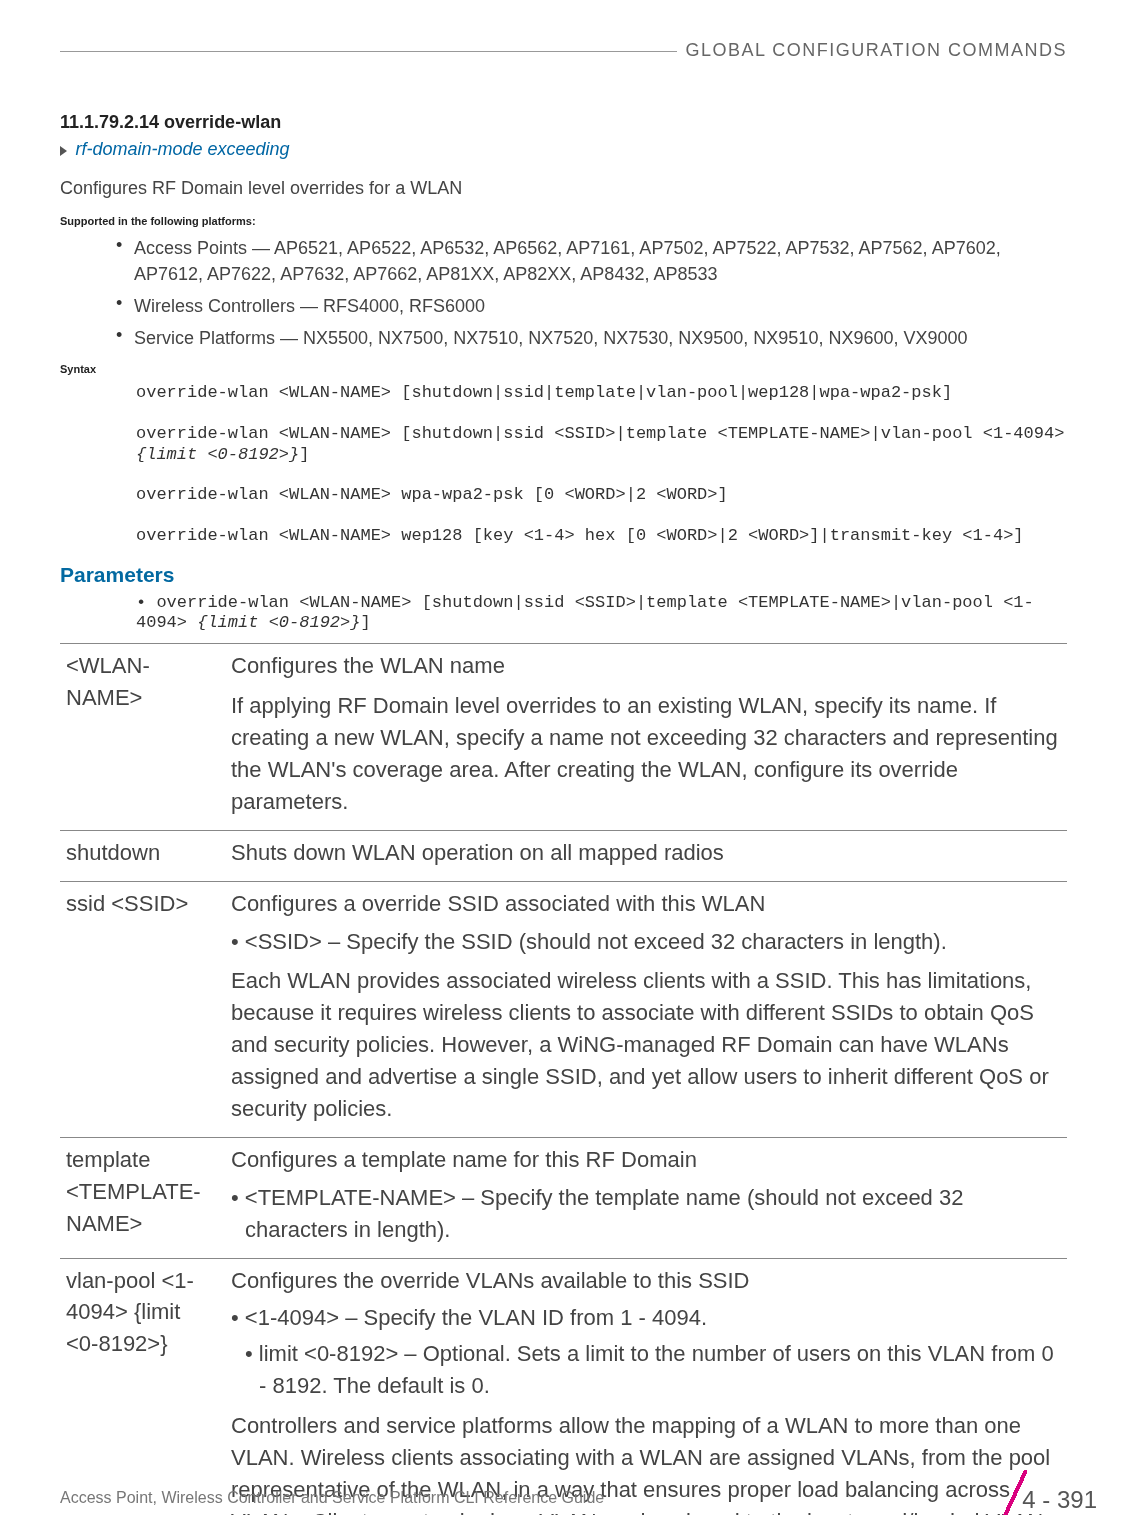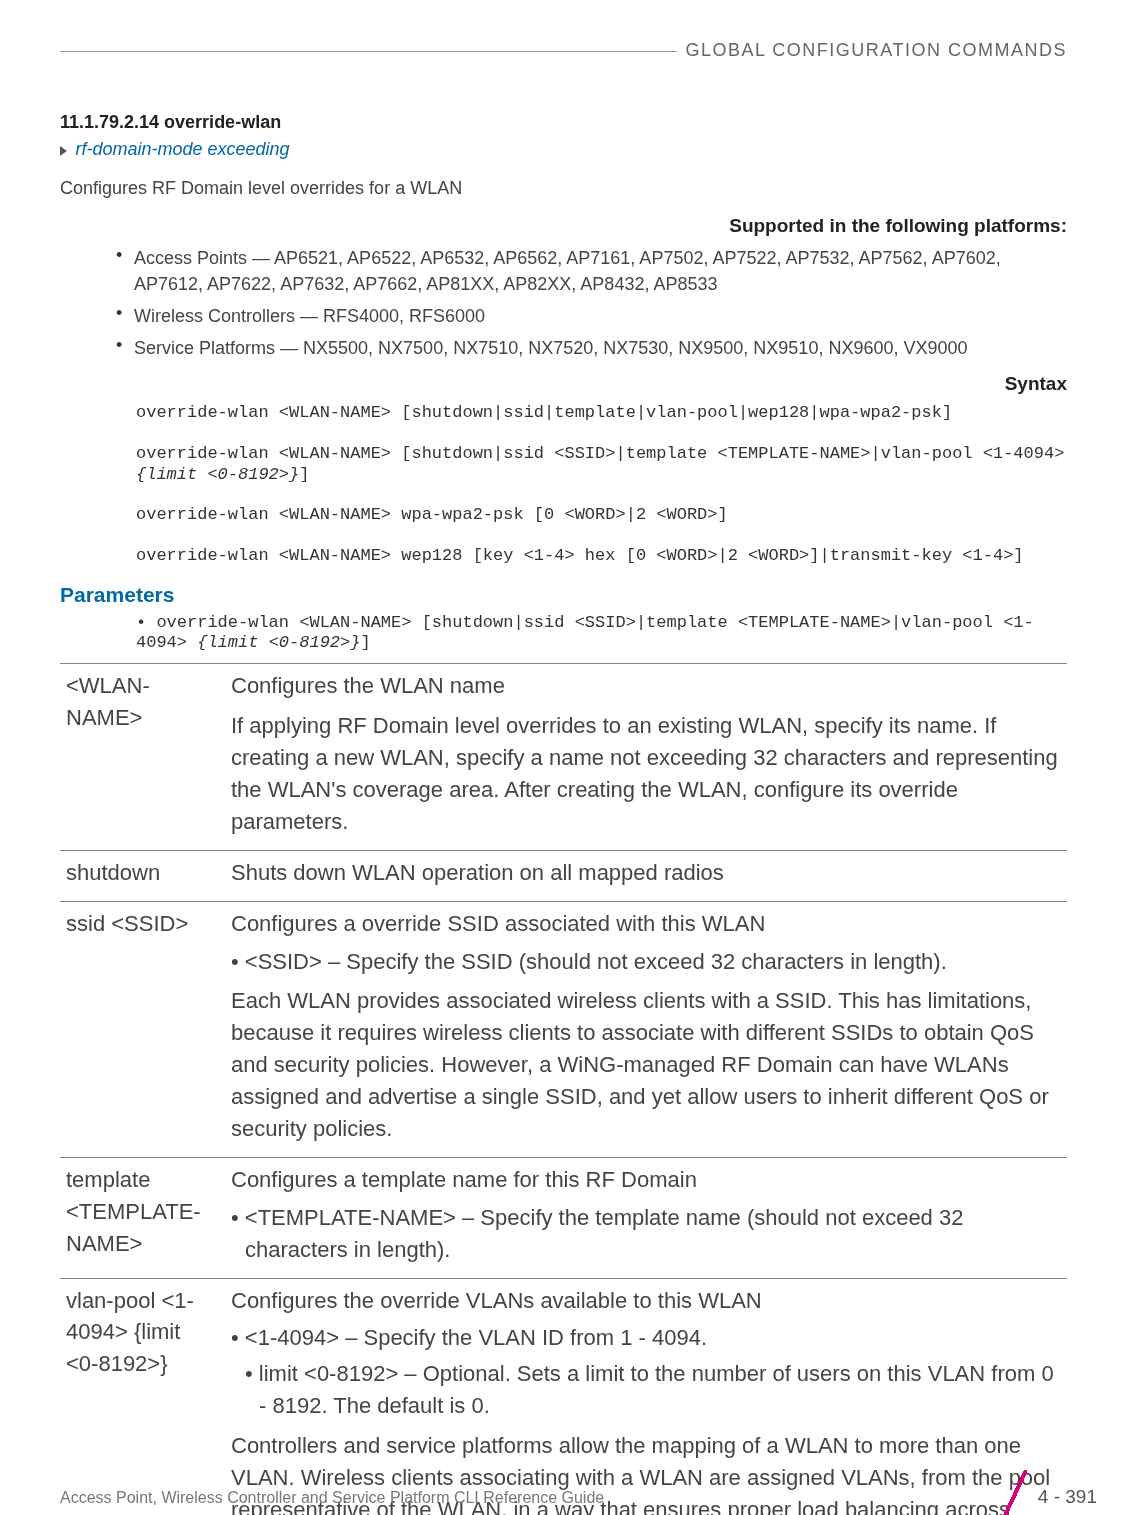--- a/index.html
+++ b/index.html
@@ -50,21 +50,21 @@
     border-left: 7px solid #555;
     margin-right: 4px;
     vertical-align: middle;
   }
   .link-text {
     color: #0066a4;
     font-style: italic;
     font-size: 18px;
   }
   .desc { font-size: 18px; color: #444; margin-bottom: 16px; }
-  .subhead { font-size: 19px; font-weight: bold; color: #222; margin-bottom: 8px; margin-top: 6px; text-align: right; }
+  .subhead { font-size: 11px; font-weight: bold; color: #222; margin-bottom: 8px; margin-top: 6px; }
   .subhead-param { font-size: 21px; font-weight: bold; color: #0369a1; margin: 6px 0 6px 0; }
   .bullet-list { margin-left: 56px; margin-bottom: 12px; }
   .bullet-list .row { display: flex; align-items: flex-start; margin-bottom: 6px; }
   .bullet-list .dot { width: 18px; flex-shrink: 0; font-size: 18px; }
   .bullet-list .txt { font-size: 18px; color: #444; line-height: 1.45; }
   .code-block {
     font-family: "Courier New", monospace;
     font-size: 17px;
     color: #333;
     margin-left: 76px;
@@ -117,21 +117,21 @@
   .slash {
     position: absolute;
     left: 0; top: -6px;
     width: 30px; height: 56px;
     background: linear-gradient(115deg, transparent 48%, #d9007e 48%, #d9007e 56%, transparent 56%);
   }
   .pagenum {
     position: absolute;
     right: 30px;
     top: 10px;
-    font-size: 19px;
+    font-size: 24px;
     color: #555;
   }
 </style>
 </head>
 <body>
 
 <div class="page">
 
   <div class="header-line">
     <span class="header-text">GLOBAL CONFIGURATION COMMANDS</span>
@@ -198,21 +198,21 @@
     <tr>
       <td class="pn">template &lt;TEMPLATE-NAME&gt;</td>
       <td>
         <div>Configures a template name for this RF Domain</div>
         <div class="sub">• &lt;TEMPLATE-NAME&gt; – Specify the template name (should not exceed 32 characters in length).</div>
       </td>
     </tr>
     <tr>
       <td class="pn">vlan-pool &lt;1-4094&gt; {limit &lt;0-8192&gt;}</td>
       <td>
-        <div>Configures the override VLANs available to this WLAN</div>
+        <div>Configures the override VLANs available to this SSID</div>
         <div class="sub">• &lt;1-4094&gt; – Specify the VLAN ID from 1 - 4094.</div>
         <div class="sub2">• limit &lt;0-8192&gt; – Optional. Sets a limit to the number of users on this VLAN from 0 - 8192. The default is 0.</div>
         <div class="para">Controllers and service platforms allow the mapping of a WLAN to more than one VLAN. Wireless clients associating with a WLAN are assigned VLANs, from the pool representative of the WLAN, in a way that ensures proper load balancing across VLANs. Clients are tracked per VLAN, and assigned to the least used/loaded VLAN. Client VLAN usage is tracked on a per-WLAN basis. The maximum allowed client limit is 8192 per VLAN.</div>
       </td>
     </tr>
   </tbody>
     </table>
 
   <div class="footer">
     <div class="footer-text">Access Point, Wireless Controller and Service Platform CLI Reference Guide</div>

